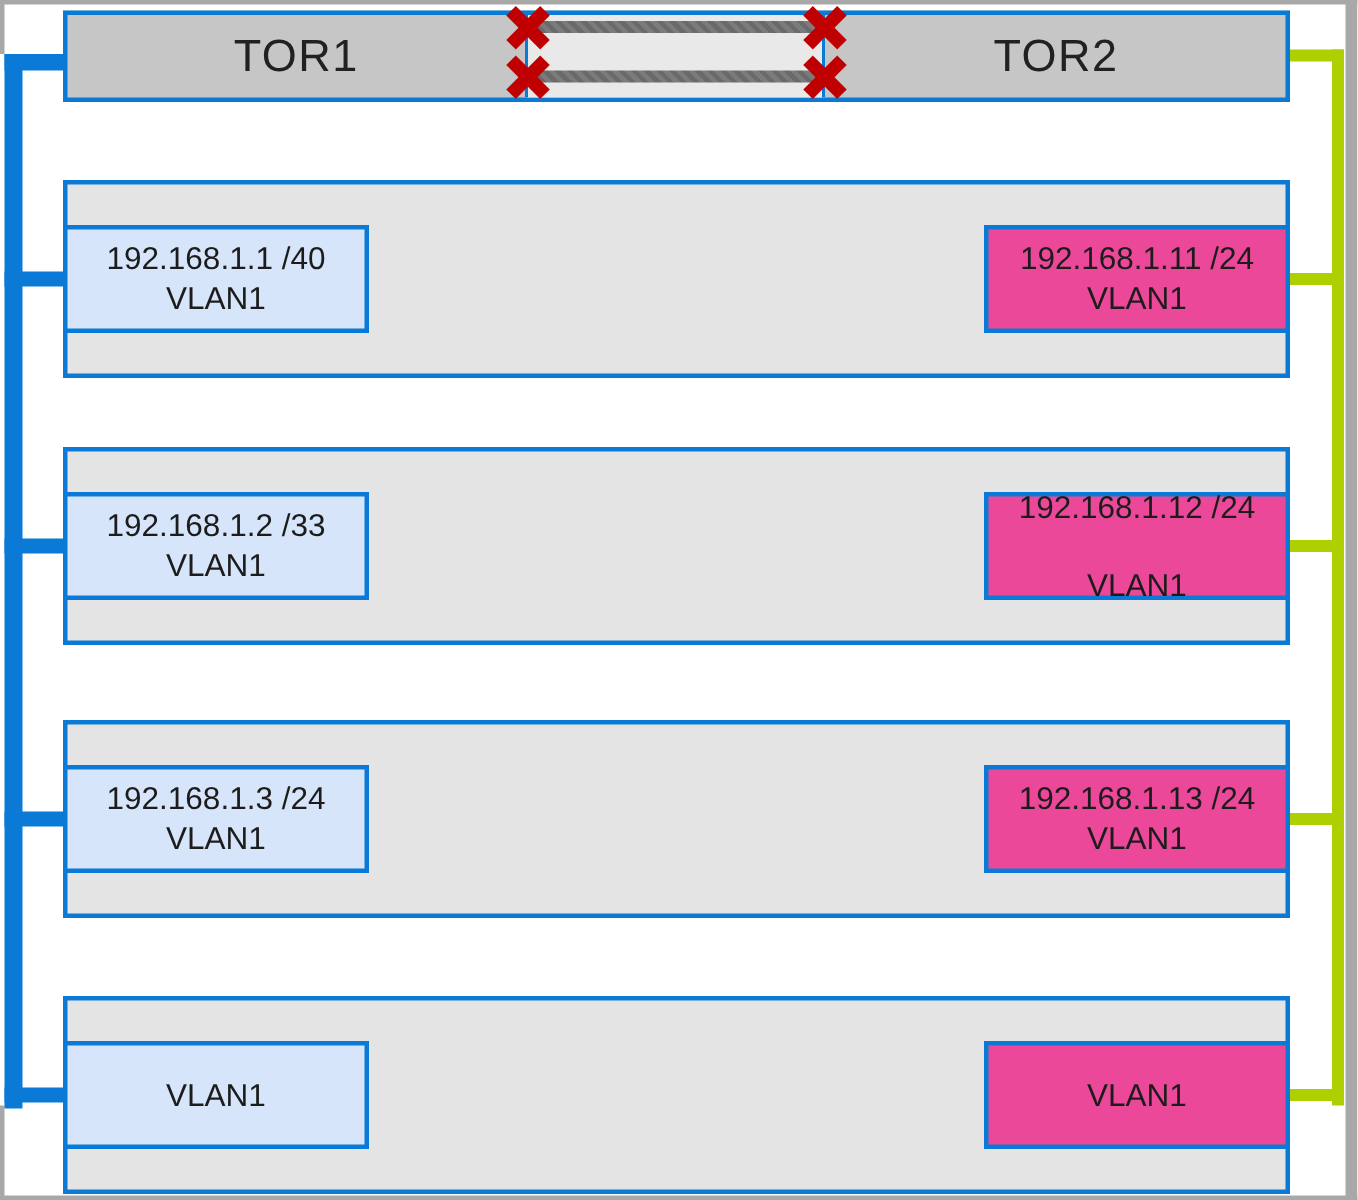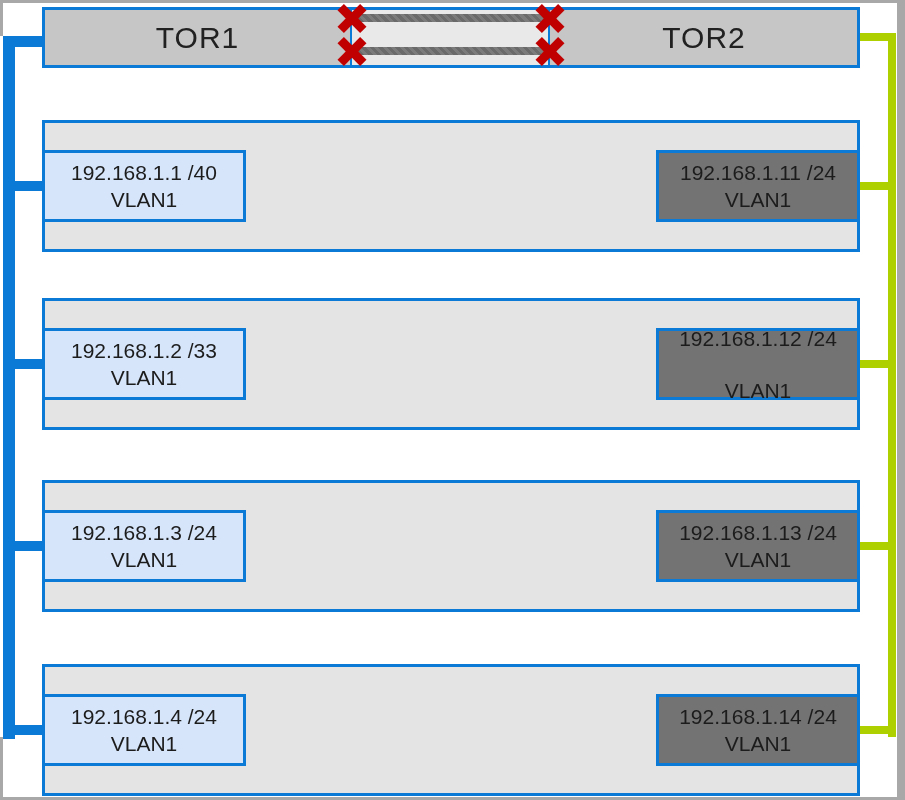--- a/index.html
+++ b/index.html
@@ -64,21 +64,21 @@
   }
   .nic {
     width: 204px; height: 72px;
     border: 3px solid #0b7ad6;
     display: flex; flex-direction: column;
     align-items: center; justify-content: center;
     font-size: 21px; line-height: 27px; color: #1c1c1c;
     text-align: center;
   }
   .nic.left  { left: 42px;  background: #d6e5fa; }
-  .nic.right { left: 656px; background: #737373; }
+  .nic.right { left: 656px; background: #ec4899; }
 </style>
 </head>
 <body>
 
 <div id="stage">
 
   <div class="abs frame" style="left:0; top:0; width:905px; height:3px;"></div>
   <div class="abs frame" style="left:897px; top:0; width:8px; height:800px;"></div>
   <div class="abs frame" style="left:0; top:797px; width:905px; height:3px;"></div>
   <div class="abs frame" style="left:0; top:0; width:3px; height:36px;"></div>
@@ -135,21 +135,19 @@
     <div>192.168.1.3 /24</div>
     <div>VLAN1</div>
   </div>
   <div class="abs nic right" style="top:510px;">
     <div>192.168.1.13 /24</div>
     <div>VLAN1</div>
   </div>
 
   <div class="abs host-row" style="top:664px;"></div>
   <div class="abs nic left" style="top:694px;">
-    <div>192.168.1.4 /24</div>
     <div>VLAN1</div>
   </div>
   <div class="abs nic right" style="top:694px;">
-    <div>192.168.1.14 /24</div>
     <div>VLAN1</div>
   </div>
 
 </div>
 
 </body></html>

